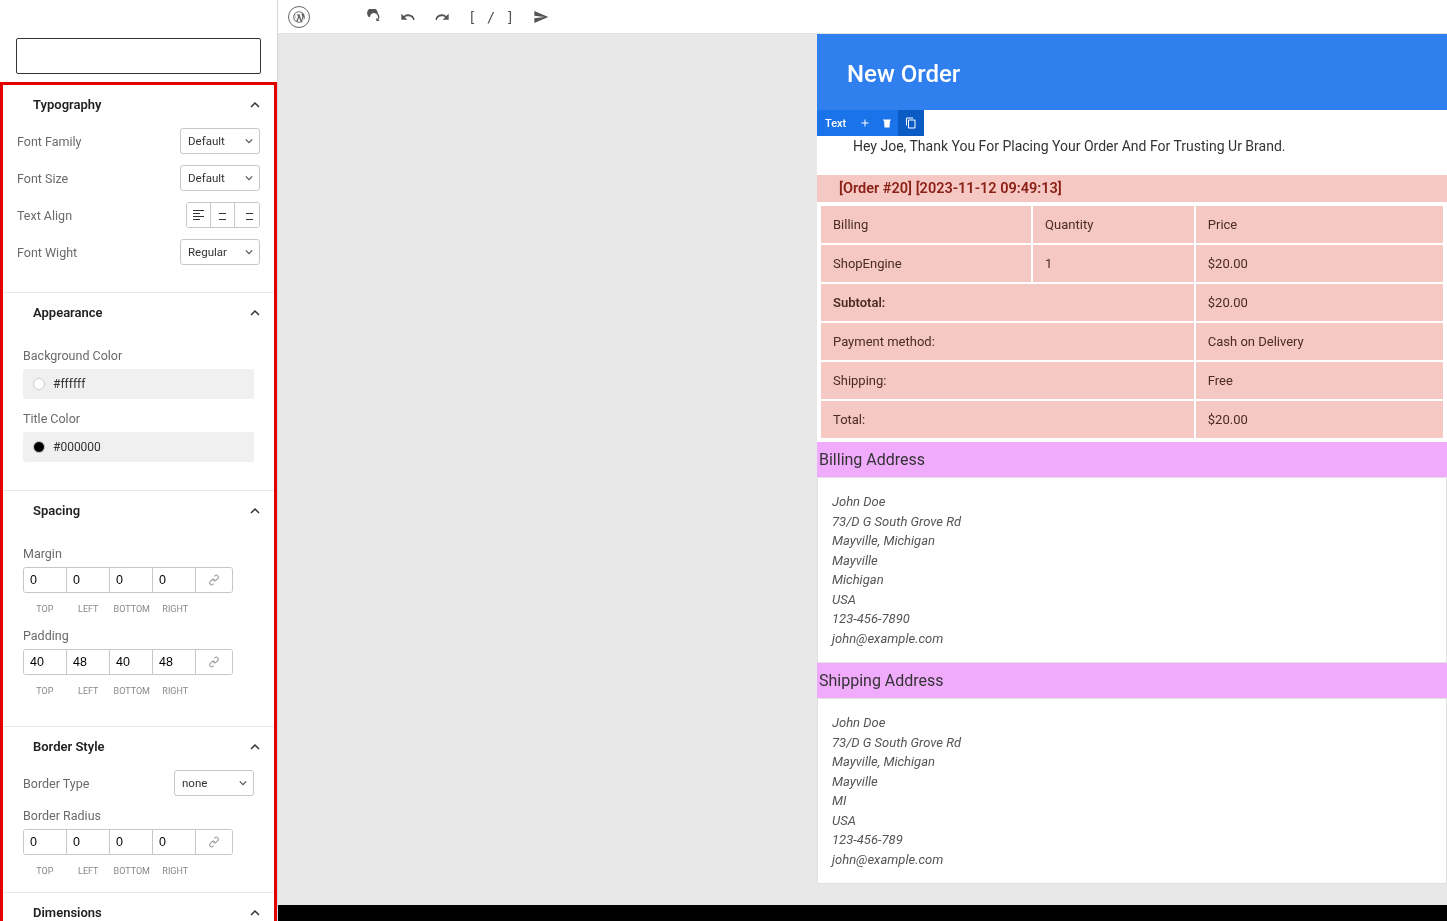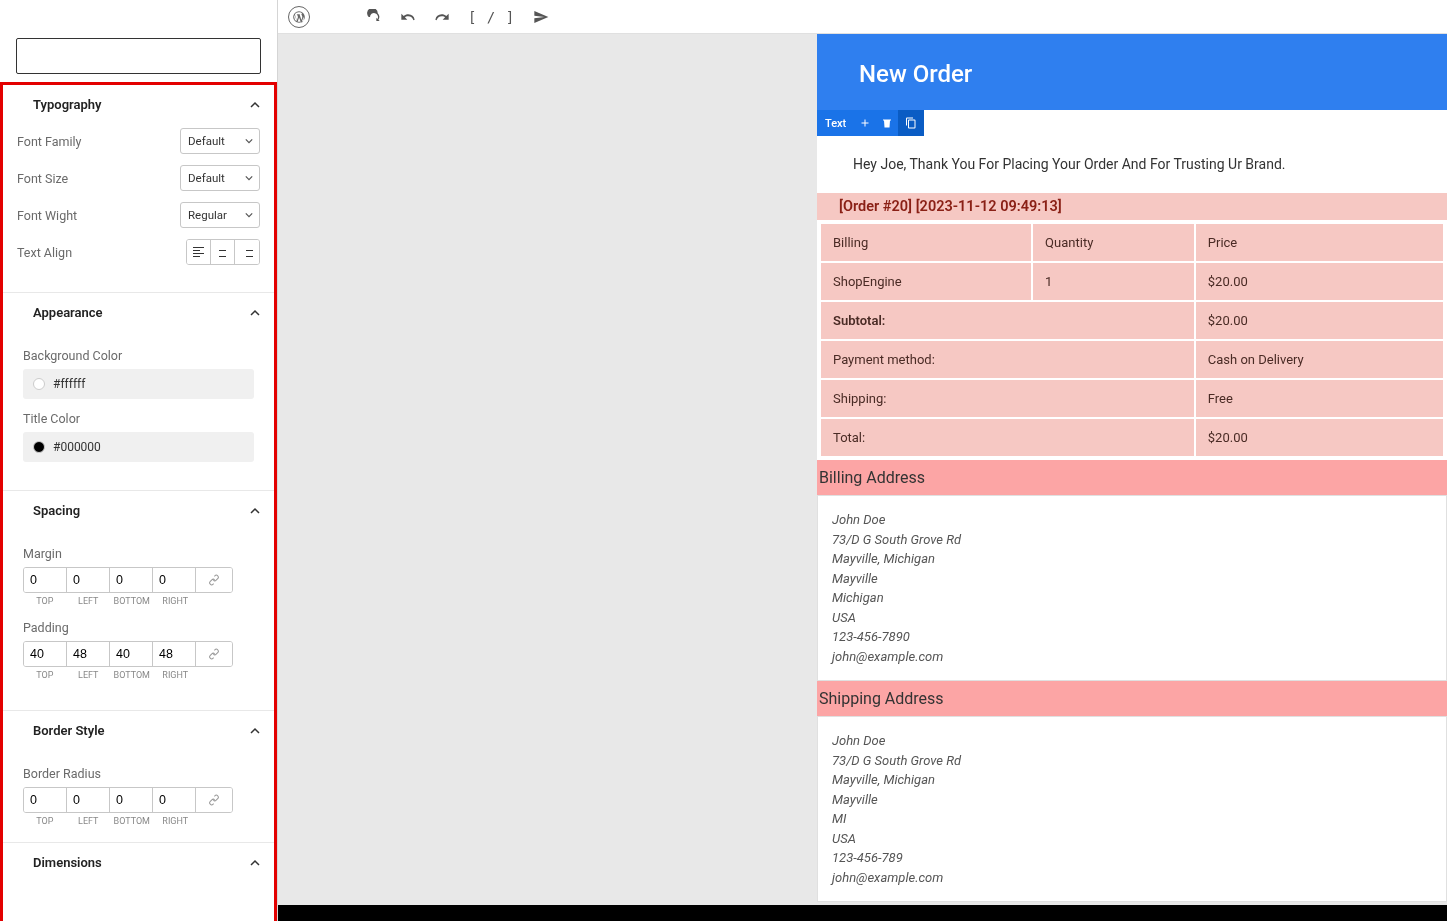--- a/index.html
+++ b/index.html
@@ -46,46 +46,46 @@
     .sub-label { color: #6a6a6a; font-size: 12.5px; margin-bottom: 6px; display: block; margin-top: 12px; }
     .color-row { background: #f0f0f0; border-radius: 3px; padding: 8px 10px; display: flex; align-items: center; gap: 8px; margin-bottom: 12px; }
     .swatch { width: 12px; height: 12px; border-radius: 50%; border: 1px solid #ccc; }
     .color-row span { font-size: 12px; color: #333; }
     
     .quad-input { display: flex; gap: 0; border: 1px solid #c7c7c7; border-radius: 3px; overflow: hidden; width: 210px; }
     .quad-input .cell { flex: 1; border-right: 1px solid #c7c7c7; }
     .quad-input .cell:last-child { border-right: none; }
     .quad-input input { width: 100%; border: none; padding: 5px 6px; font-size: 12.5px; outline: none; }
     .quad-input .link-cell { flex: 0 0 36px; display: flex; align-items: center; justify-content: center; cursor: pointer; background: #fff; }
-    .quad-labels { display: flex; width: 210px; margin-top: 3px; }
+    .quad-labels { display: flex; width: 210px; margin-top: 11px; }
     .quad-labels span { flex: 1; text-align: center; font-size: 9px; color: #888; text-transform: uppercase; }
     .quad-labels span:last-child { flex: 0 0 36px; }
     .spacing-group { margin-bottom: 14px; }
     
     
     .canvas { flex: 1; margin-top: 34px; background: #e8e8e8; display: flex; justify-content: flex-end; padding: 0; overflow: hidden; }
     .email-wrap { width: 630px; background: #e8e8e8; }
-    .email-header { background: #2f7fef; color: #fff; padding: 26px 42px 22px; font-size: 24px; font-weight: 500; }
+    .email-header { background: #2f7fef; color: #fff; padding: 26px 30px 22px; font-size: 24px; font-weight: 500; }
     .element-tag { position: relative; }
     .tag-bar { position: absolute; bottom: -26px; left: 0; background: #1a73e8; color: #fff; display: flex; align-items: center; height: 26px; font-size: 11px; }
     .tag-bar .tag-label { padding: 0 8px; }
     .tag-bar .tag-btn { width: 22px; display: flex; align-items: center; justify-content: center; cursor: pointer; height: 100%; }
     .tag-bar .tag-btn svg { width: 12px; height: 12px; fill: #fff; }
     .tag-bar .tag-btn.last { background: #0a5cc4; width: 26px; }
     
-    .email-body { background: #fff; padding: 44px 36px 18px; font-size: 14px; color: #333; line-height: 1.5; }
+    .email-body { background: #fff; padding: 26px 36px 18px; font-size: 14px; color: #333; line-height: 1.5; }
     
     .order-meta { background: #f6c8c3; color: #8a2016; padding: 5px 22px; font-size: 14.5px; font-weight: 600; }
     .order-table-wrap { padding: 2px; background: #fff; }
     .order-table { width: 100%; border-collapse: separate; border-spacing: 2px; }
     .order-table td, .order-table th { background: #f6c8c3; padding: 11px 12px; text-align: left; font-size: 13px; color: #4a2b25; font-weight: 400; }
     .order-table tr.hdr td { font-weight: 400; }
     .order-table tr.bold td:first-child { font-weight: 600; }
     
-    .addr-title { font-size: 16px; font-weight: 400; color: #333; padding: 8px 2px; background: #fca5a5; }
+    .addr-title { font-size: 16px; font-weight: 400; color: #333; padding: 8px 2px; background: #f0abfc; }
     .addr-box { background: #fff; border: 1px solid #e0e0e0; padding: 14px 14px; font-style: italic; font-size: 13px; color: #555; line-height: 1.5; }
     
     
     .bottom-strip { position: absolute; bottom: 0; left: 278px; right: 0; height: 16px; background: #000; }
   </style>
 </head>
 <body>
 
 <div class="topblack">
   <span>EmailKit Build Custom Templates</span>
@@ -151,55 +151,55 @@
           <div class="control-row">
             <label>Font Size</label>
             <div class="select-wrap">
               <span>Default</span>
               <svg class="chev-down" width="8" height="8" viewBox="0 0 10 10">
                   <path d="M1 3l4 4 4-4" stroke="#555" stroke-width="1.5" fill="none"></path>
                 </svg>
             </div>
           </div>
           <div class="control-row">
+            <label>Text Align</label>
+            <div class="btn-group">
+              <button>
+                  <div class="align-lines">
+                    <span></span>
+                    <span style="width:60%"></span>
+                    <span></span>
+                    <span style="width:60%"></span>
+                  </div>
+                </button>
+              <button>
+                  <div class="align-lines" style="align-items:center">
+                    <span></span>
+                    <span style="width:60%"></span>
+                    <span></span>
+                    <span style="width:60%"></span>
+                  </div>
+                </button>
+              <button>
+                  <div class="align-lines" style="align-items:flex-end">
+                    <span></span>
+                    <span style="width:60%"></span>
+                    <span></span>
+                    <span style="width:60%"></span>
+                  </div>
+                </button>
+            </div>
+          </div>
+          <div class="control-row">
             <label>Font Wight</label>
             <div class="select-wrap">
               <span>Regular</span>
               <svg class="chev-down" width="8" height="8" viewBox="0 0 10 10">
                   <path d="M1 3l4 4 4-4" stroke="#555" stroke-width="1.5" fill="none"></path>
                 </svg>
-            </div>
-          </div>
-          <div class="control-row">
-            <label>Text Align</label>
-            <div class="btn-group">
-              <button>
-                  <div class="align-lines">
-                    <span></span>
-                    <span style="width:60%"></span>
-                    <span></span>
-                    <span style="width:60%"></span>
-                  </div>
-                </button>
-              <button>
-                  <div class="align-lines" style="align-items:center">
-                    <span></span>
-                    <span style="width:60%"></span>
-                    <span></span>
-                    <span style="width:60%"></span>
-                  </div>
-                </button>
-              <button>
-                  <div class="align-lines" style="align-items:flex-end">
-                    <span></span>
-                    <span style="width:60%"></span>
-                    <span></span>
-                    <span style="width:60%"></span>
-                  </div>
-                </button>
             </div>
           </div>
         </div>
       </div>
 
       <div class="section">
         <div class="section-header">
           <span class="title">Appearance</span>
           <svg class="chev" viewBox="0 0 10 10">
               <path d="M1 7l4-4 4 4" stroke="#333" stroke-width="1.5" fill="none"></path>
@@ -278,20 +278,29 @@
 
       <div class="section">
         <div class="section-header">
           <span class="title">Border Style</span>
           <svg class="chev" viewBox="0 0 10 10">
               <path d="M1 7l4-4 4 4" stroke="#333" stroke-width="1.5" fill="none"></path>
             </svg>
         </div>
         <div class="section-body">
             <div class="section-body-inner">
+          <div class="control-row">
+            <label>Border Type</label>
+            <div class="select-wrap">
+              <span>none</span>
+              <svg class="chev-down" width="8" height="8" viewBox="0 0 10 10">
+                    <path d="M1 3l4 4 4-4" stroke="#555" stroke-width="1.5" fill="none"></path>
+                  </svg>
+            </div>
+          </div>
           <span class="sub-label">Border Radius</span>
           <div class="quad-input">
             <div class="cell"><input value="0" style=""></div>
             <div class="cell"><input value="0" style=""></div>
             <div class="cell"><input value="0" style=""></div>
             <div class="cell"><input value="0" style=""></div>
             <div class="link-cell">
                   <svg width="12" height="12" viewBox="0 0 24 24" fill="#999">
                     <path d="M10 13a5 5 0 007.07 0l3-3a5 5 0 10-7.07-7.07l-1 1 1.41 1.41 1-1a3 3 0 114.24 4.24l-3 3a3 3 0 01-4.24 0L10 13zm4-2a5 5 0 00-7.07 0l-3 3a5 5 0 107.07 7.07l1-1-1.41-1.41-1 1a3 3 0 11-4.24-4.24l3-3a3 3 0 014.24 0L14 11z"></path>
                   </svg>

